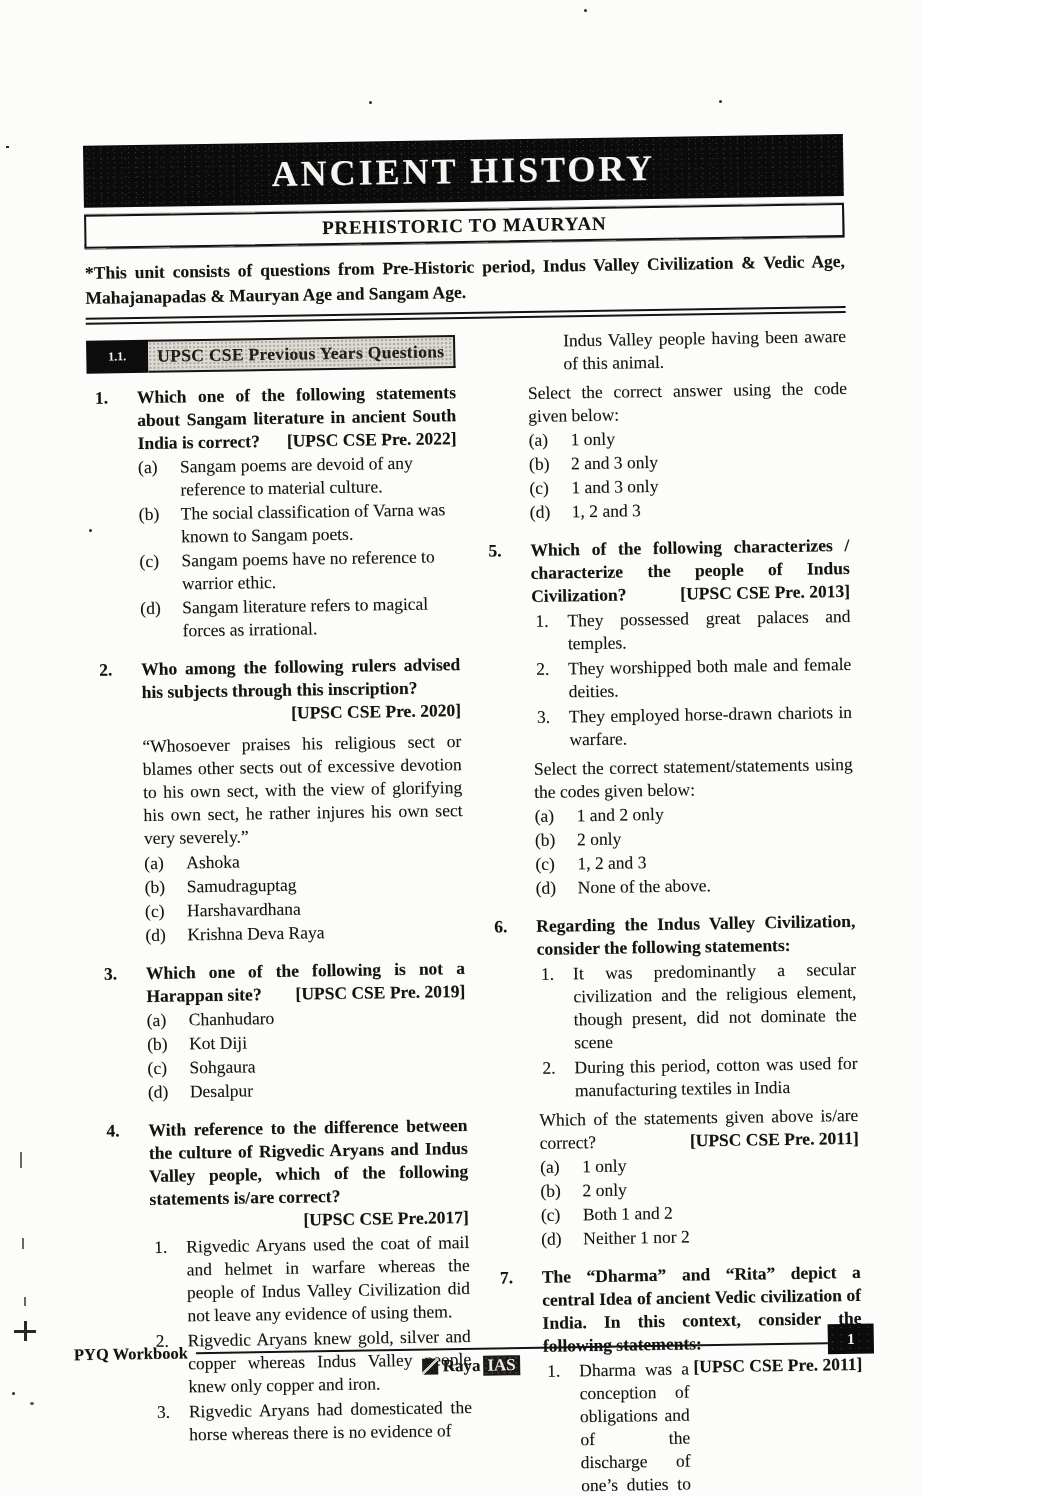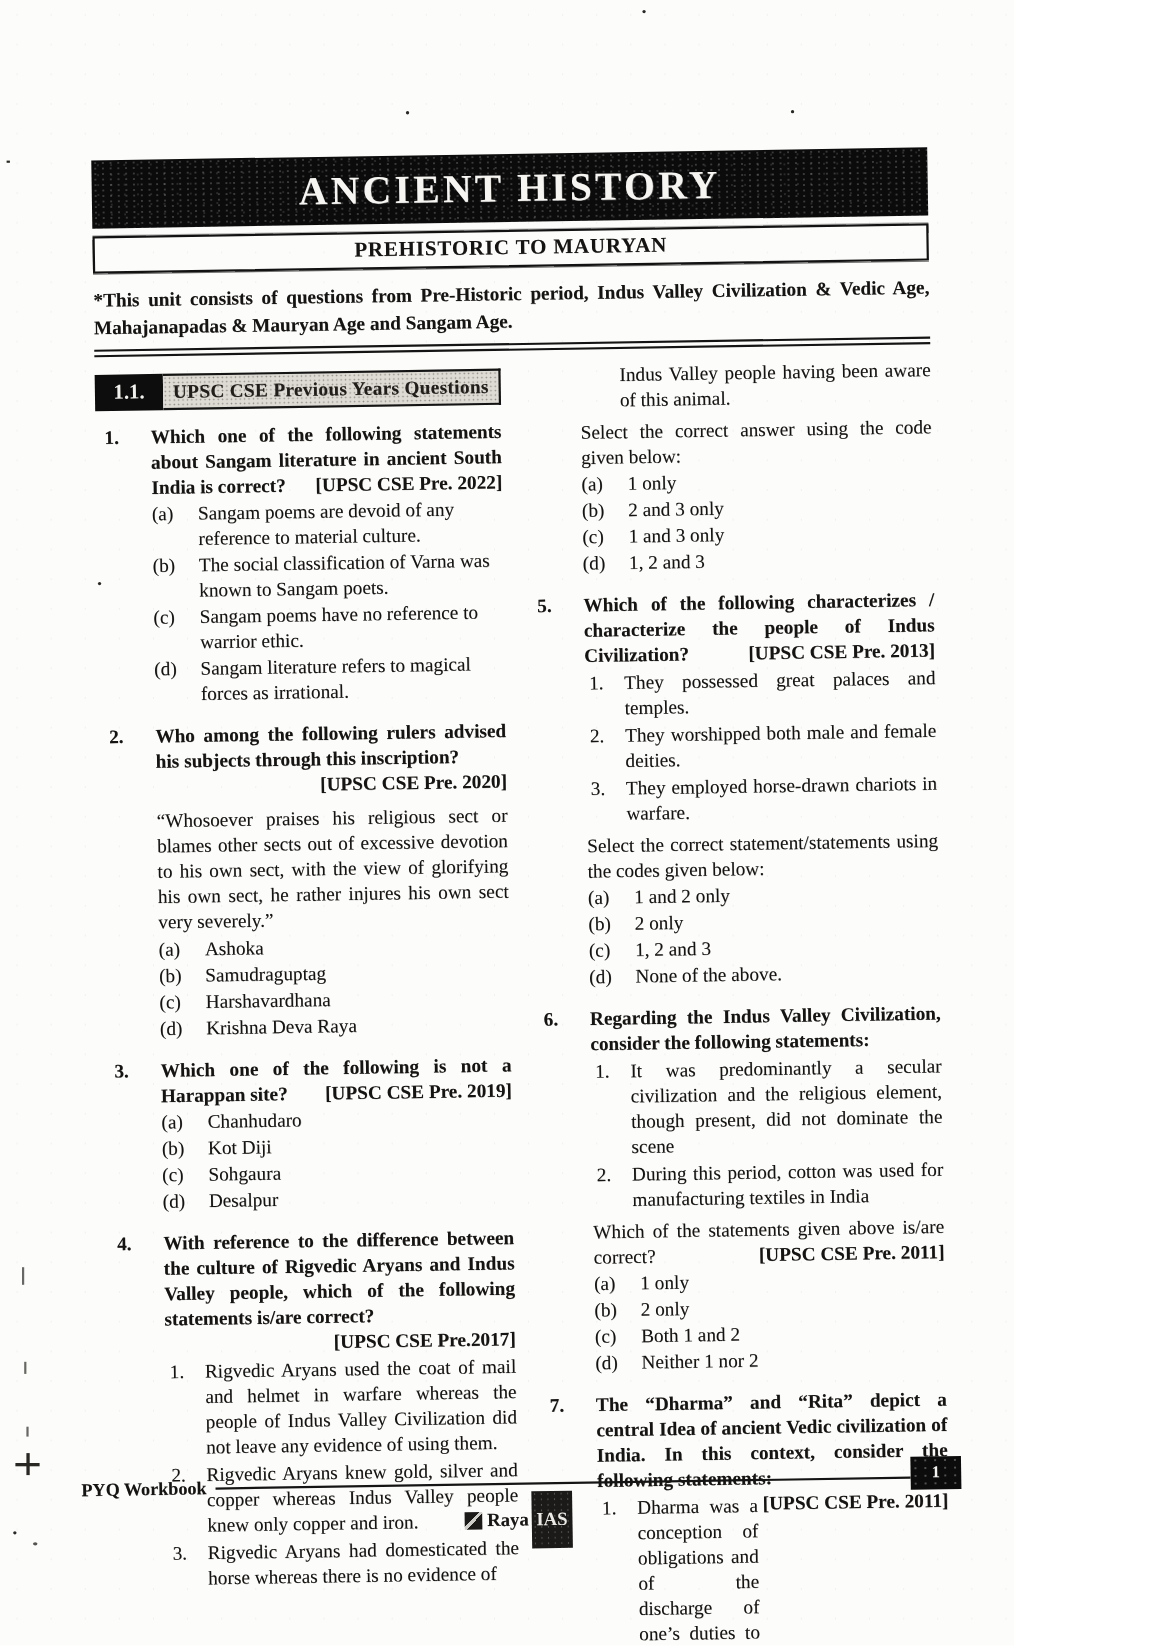--- a/index.html
+++ b/index.html
@@ -53,21 +53,21 @@
   }
   .double-rule { margin-top: 7px; height: 0; border-top: 7px double #141414; }
 
   
   .columns { display: flex; gap: 22px; margin-top: 12px; }
   .col { flex: 1 1 0; min-width: 0; }
 
   .section-bar { display: flex; height: 33px; margin: 4px 0 13px 0; }
   .sec-num {
     width: 62px; flex: none; background: #0d0d0d; color: #f2f1ee;
-    font-weight: bold; font-size: 19px;
+    font-weight: bold; font-size: 12px;
     display: flex; align-items: center; justify-content: center;
   }
   .sec-title {
     flex: 1; border: 2px solid #141414; border-left: none;
     background-color: #dedbd4;
     background-image: radial-gradient(rgba(60,56,50,0.5) 0.6px, transparent 0.9px);
     background-size: 4px 4px;
     color: #201d1a; font-weight: bold; font-size: 17.5px; letter-spacing: 0.3px;
     display: flex; align-items: center; justify-content: center;
   }
@@ -111,21 +111,21 @@
   .brand {
     position: absolute; left: 0; right: 0; top: 1356px;
     display: flex; align-items: center; justify-content: center; gap: 2px;
     font-size: 17px; font-weight: bold; color: #191715;
   }
   .brand-icon {
     width: 16px; height: 16px; margin-right: 2px;
     background: linear-gradient(135deg, #1c1a18 42%, #cfcdc8 42%, #cfcdc8 55%, #1c1a18 55%);
   }
   .brand-ias {
-    background: #1c1a18; color: #eceae6; padding: 16px 4px; margin-left: 1px;
+    background: #1c1a18; color: #eceae6; padding: 0 4px; margin-left: 1px;
     background-image: radial-gradient(rgba(255,255,255,0.25) 0.7px, transparent 1px);
     background-size: 6px 5px;
   }
 
   
   .artifact { position: absolute; background: #2a2824; }
   .a1 { left: 584px; top: 9px;   width: 3px; height: 3px; border-radius: 50%; }
   .a2 { left: 1041px; top: 11px; width: 3px; height: 3px; border-radius: 50%; }
   .a3 { left: 369px; top: 101px; width: 3px; height: 3px; border-radius: 50%; }
   .a4 { left: 719px; top: 100px; width: 3px; height: 3px; border-radius: 50%; }

